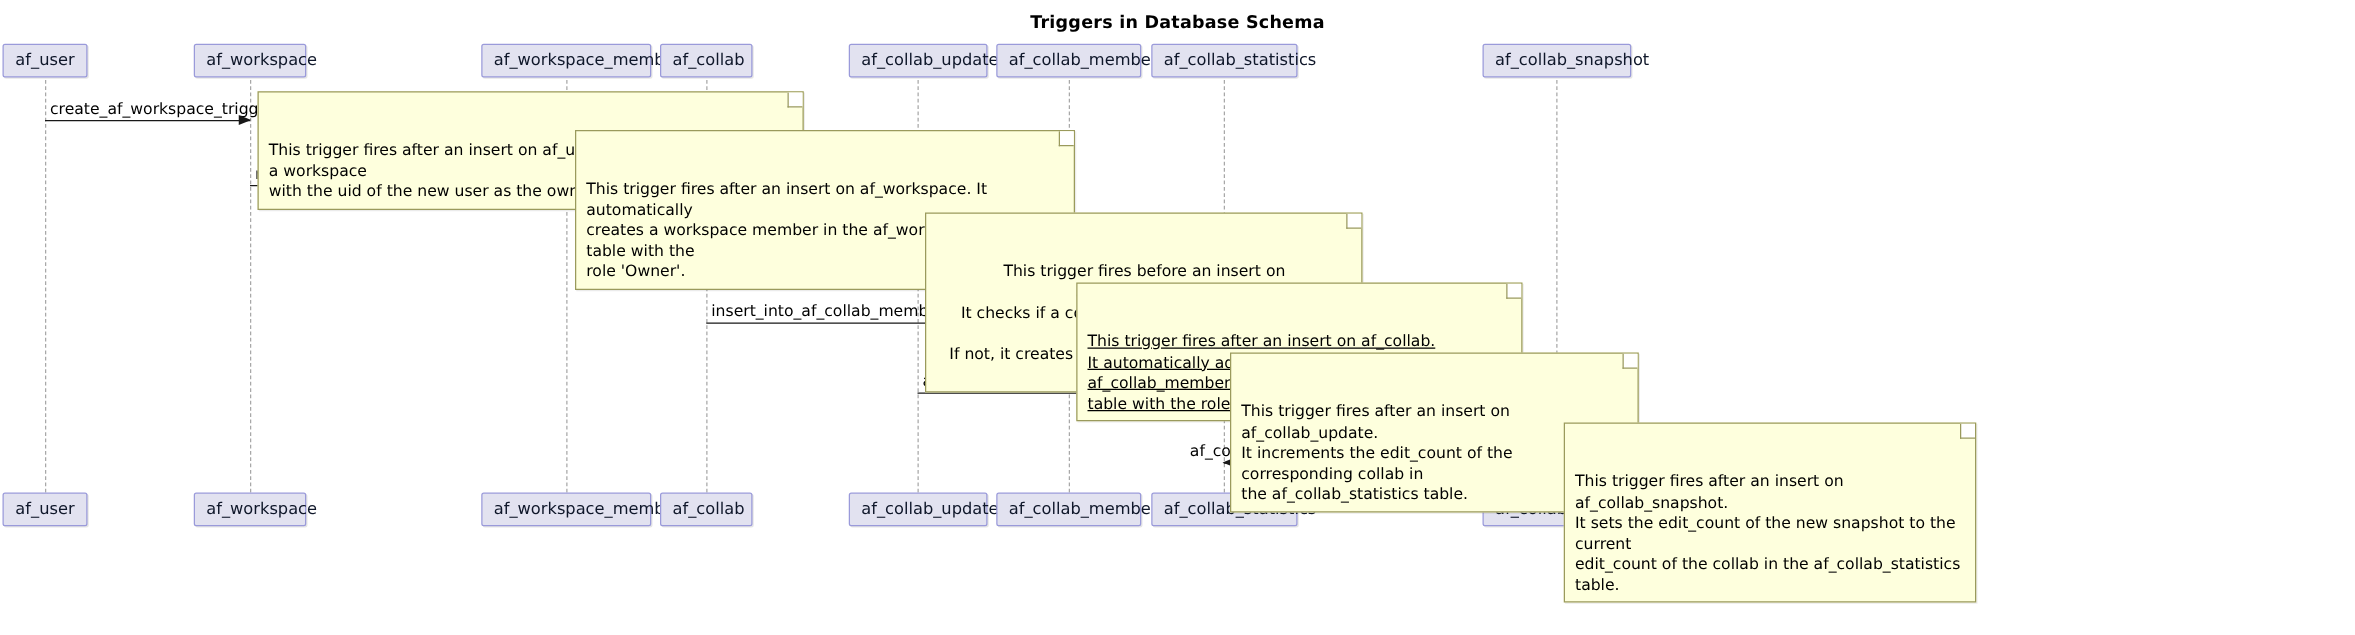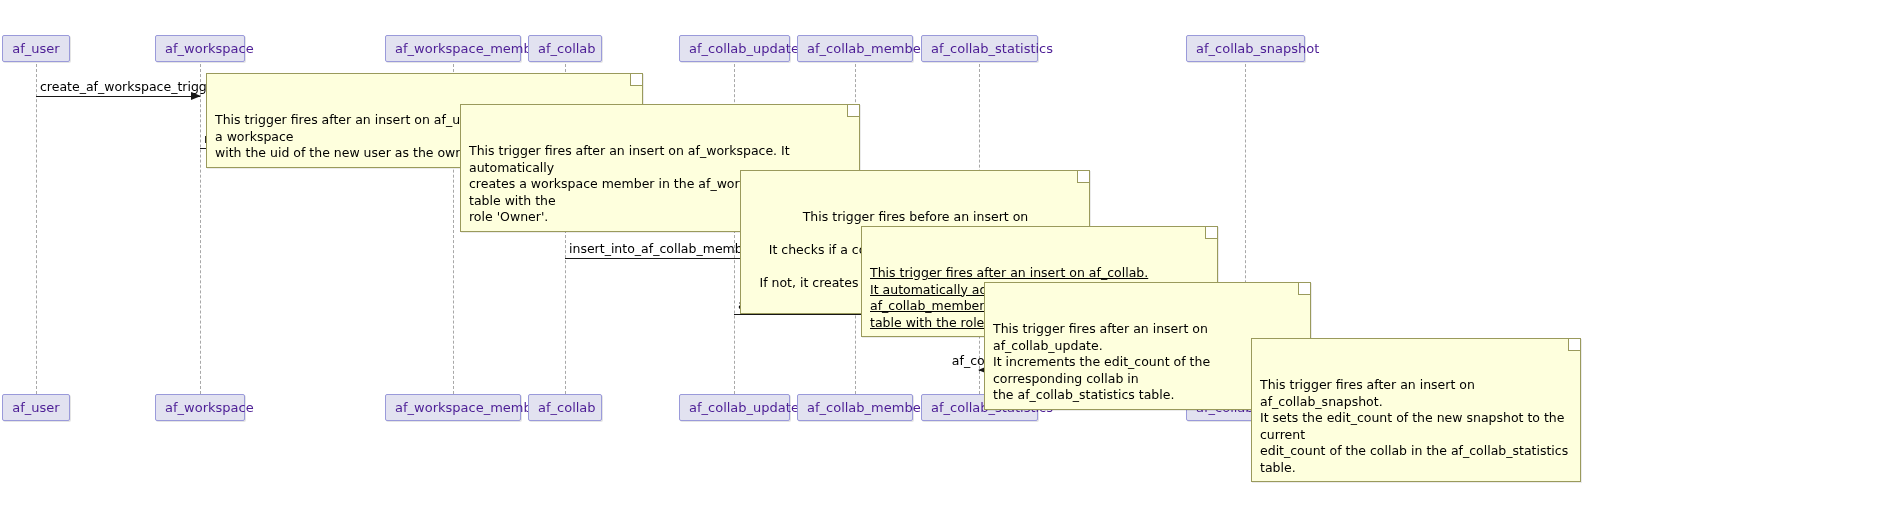--- a/index.html
+++ b/index.html
@@ -13,21 +13,21 @@
     position:absolute;top:10px;left:0;width:1884px;text-align:center;
     font-size:14px;font-weight:bold;color:#000;letter-spacing:.2px;
   }
   .lifeline{
     position:absolute;width:0;border-left:1px dashed #A8A8A8;top:64px;height:330px;
   }
   .participant{
     position:absolute;box-sizing:border-box;
     background:#E2E2F0;border:1px solid #9A9ADA;border-radius:2px;
     height:27px;line-height:25px;text-align:center;
-    font-size:13px;color:#4c1d95;white-space:nowrap;padding:0 9px;
+    font-size:13px;color:#0f172a;white-space:nowrap;padding:0 9px;
     box-shadow:1px 1px 0 rgba(0,0,0,.10);
   }
   .msg{position:absolute;height:1px;background:#181818;}
   .msg .lbl{
     position:absolute;bottom:3px;white-space:nowrap;font-size:12.5px;color:#000;
   }
   .msg .lbl.l-left{left:4px;}
   .msg .lbl.l-right{right:4px;}
   .arrowhead{
     position:absolute;width:0;height:0;
@@ -45,20 +45,21 @@
   .note .fold{
     position:absolute;top:0;right:0;width:11px;height:11px;
     background:#FFFFFF;border-left:1px solid #9A9A5C;border-bottom:1px solid #9A9A5C;
   }
 </style>
 </head>
 <body>
 
 <div id="canvas">
 
+  <div class="title">Triggers in Database Schema</div>
 
   <div class="lifeline" style="left:36px;"></div>
   <div class="lifeline" style="left:200px;"></div>
   <div class="lifeline" style="left:453px;"></div>
   <div class="lifeline" style="left:565px;"></div>
   <div class="lifeline" style="left:734px;"></div>
   <div class="lifeline" style="left:855px;"></div>
   <div class="lifeline" style="left:979px;"></div>
   <div class="lifeline" style="left:1245px;"></div>
 

